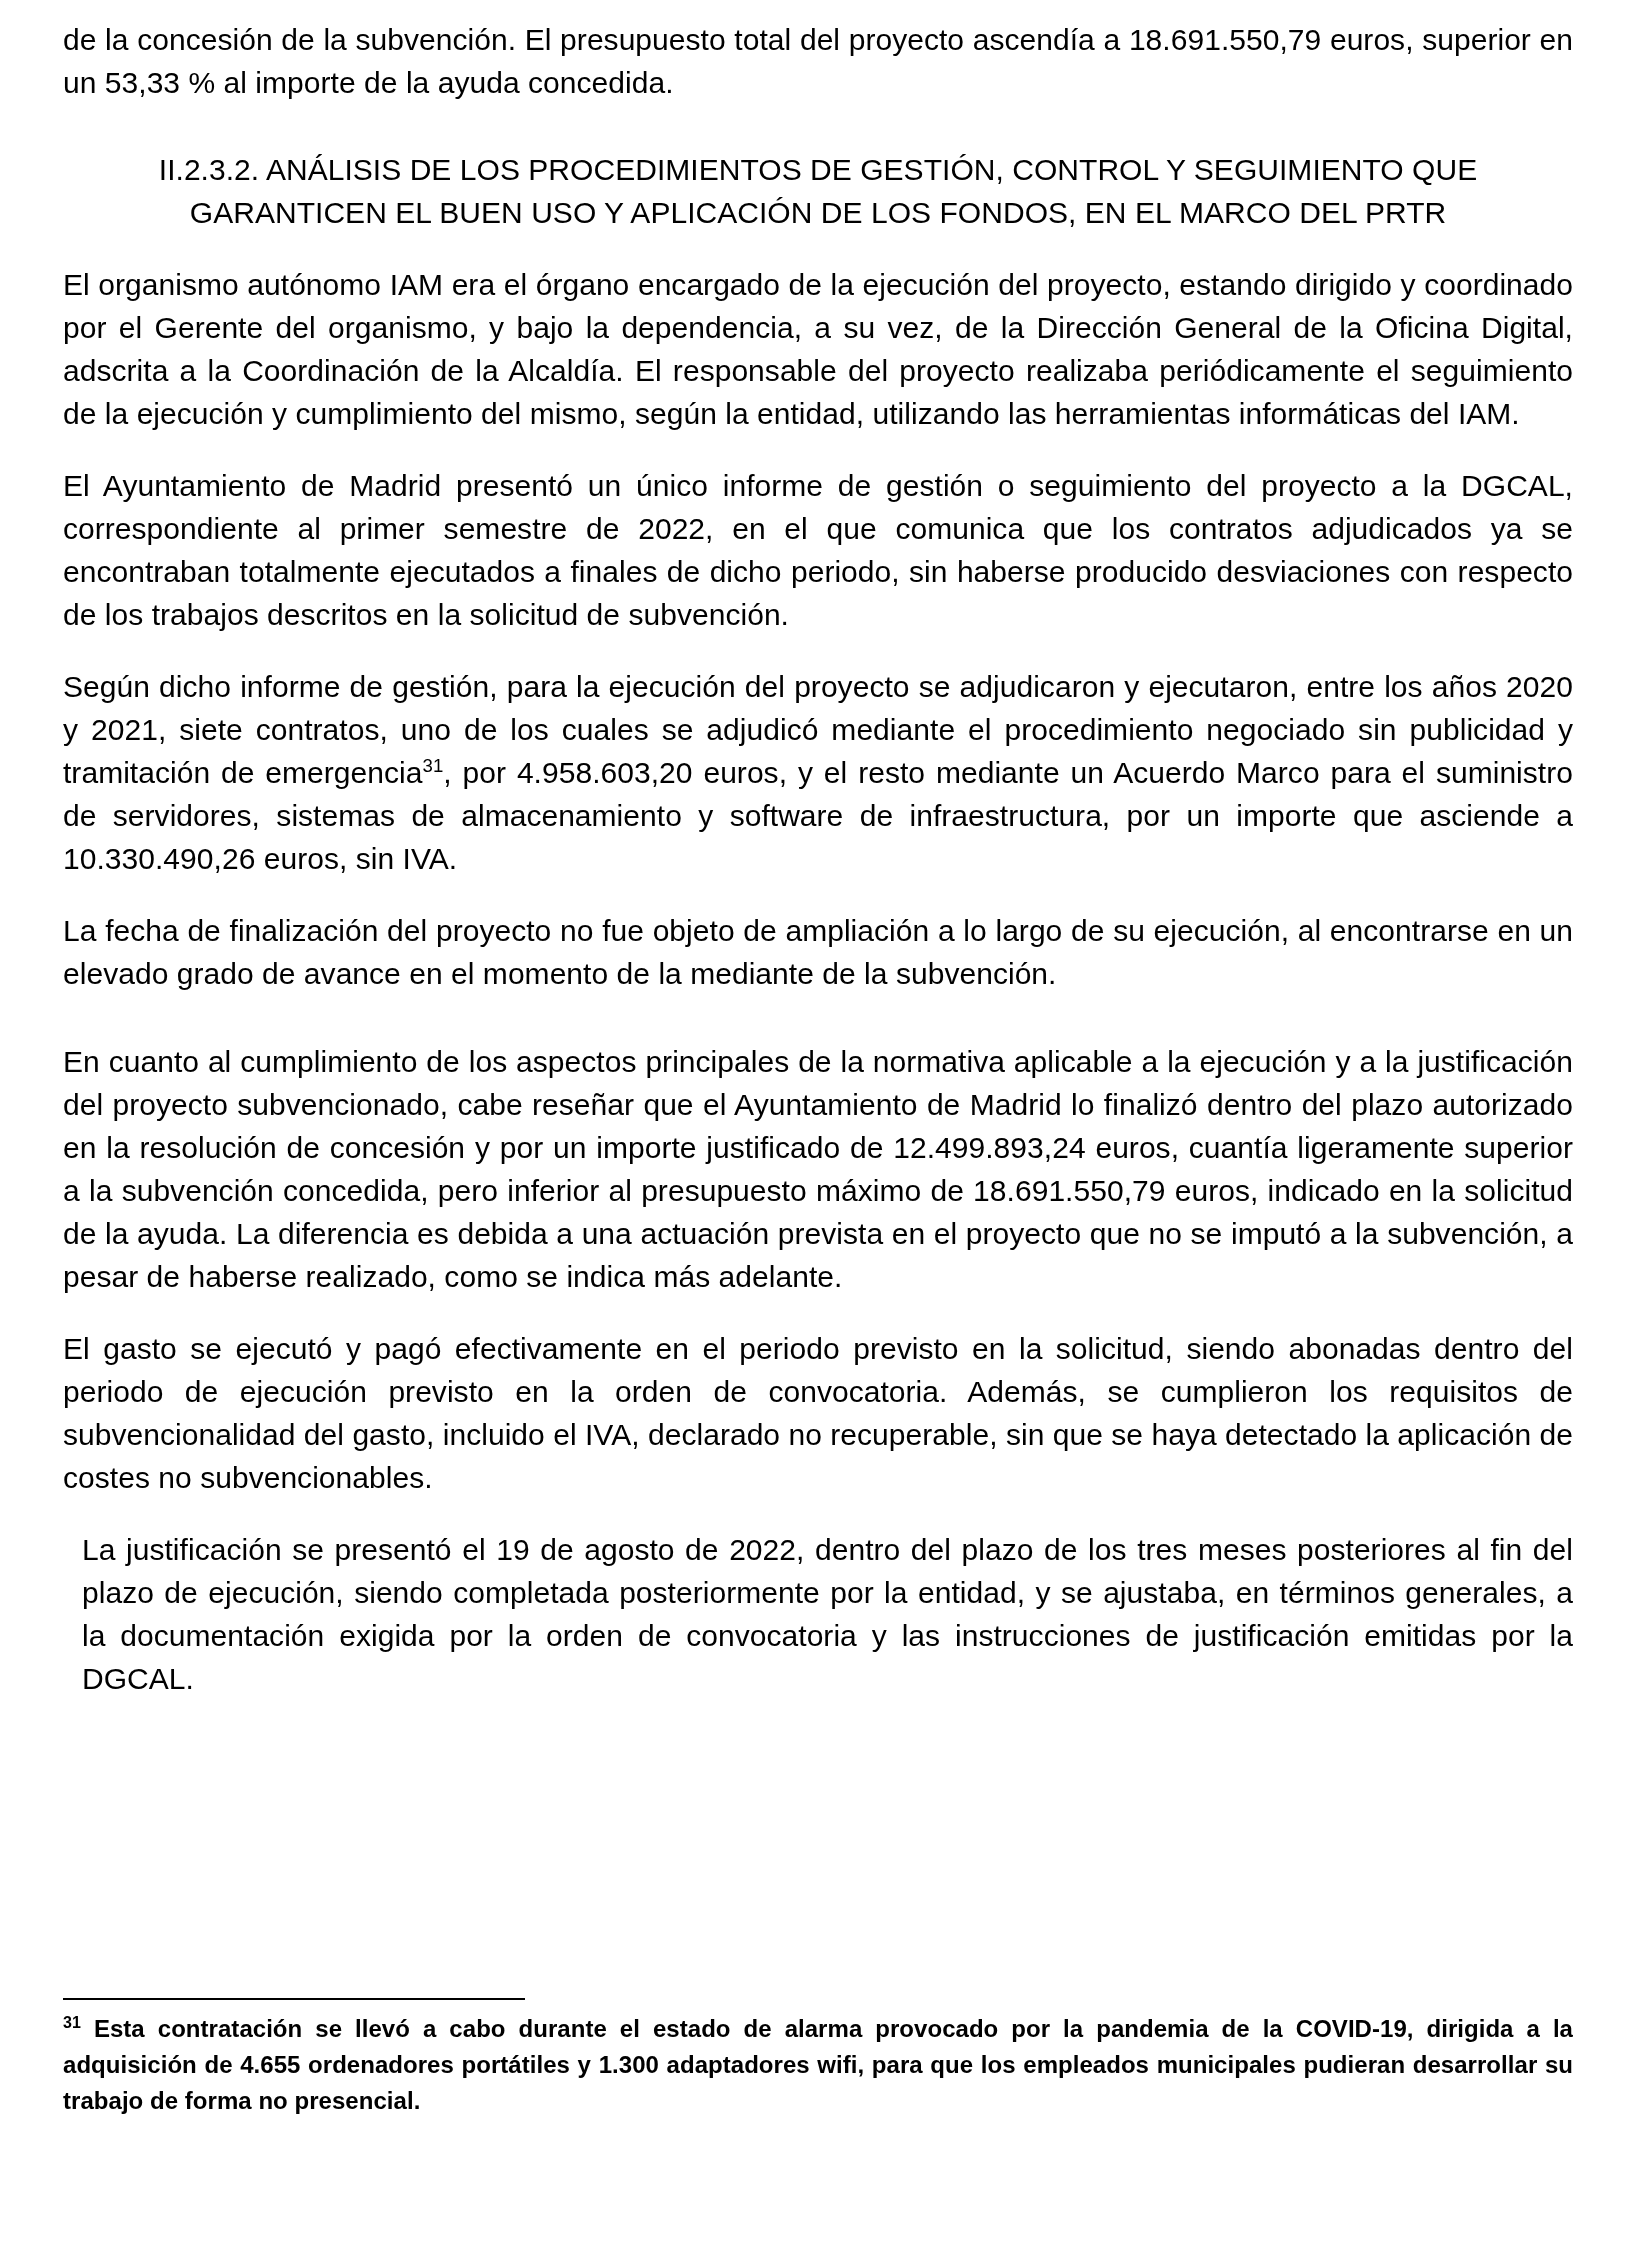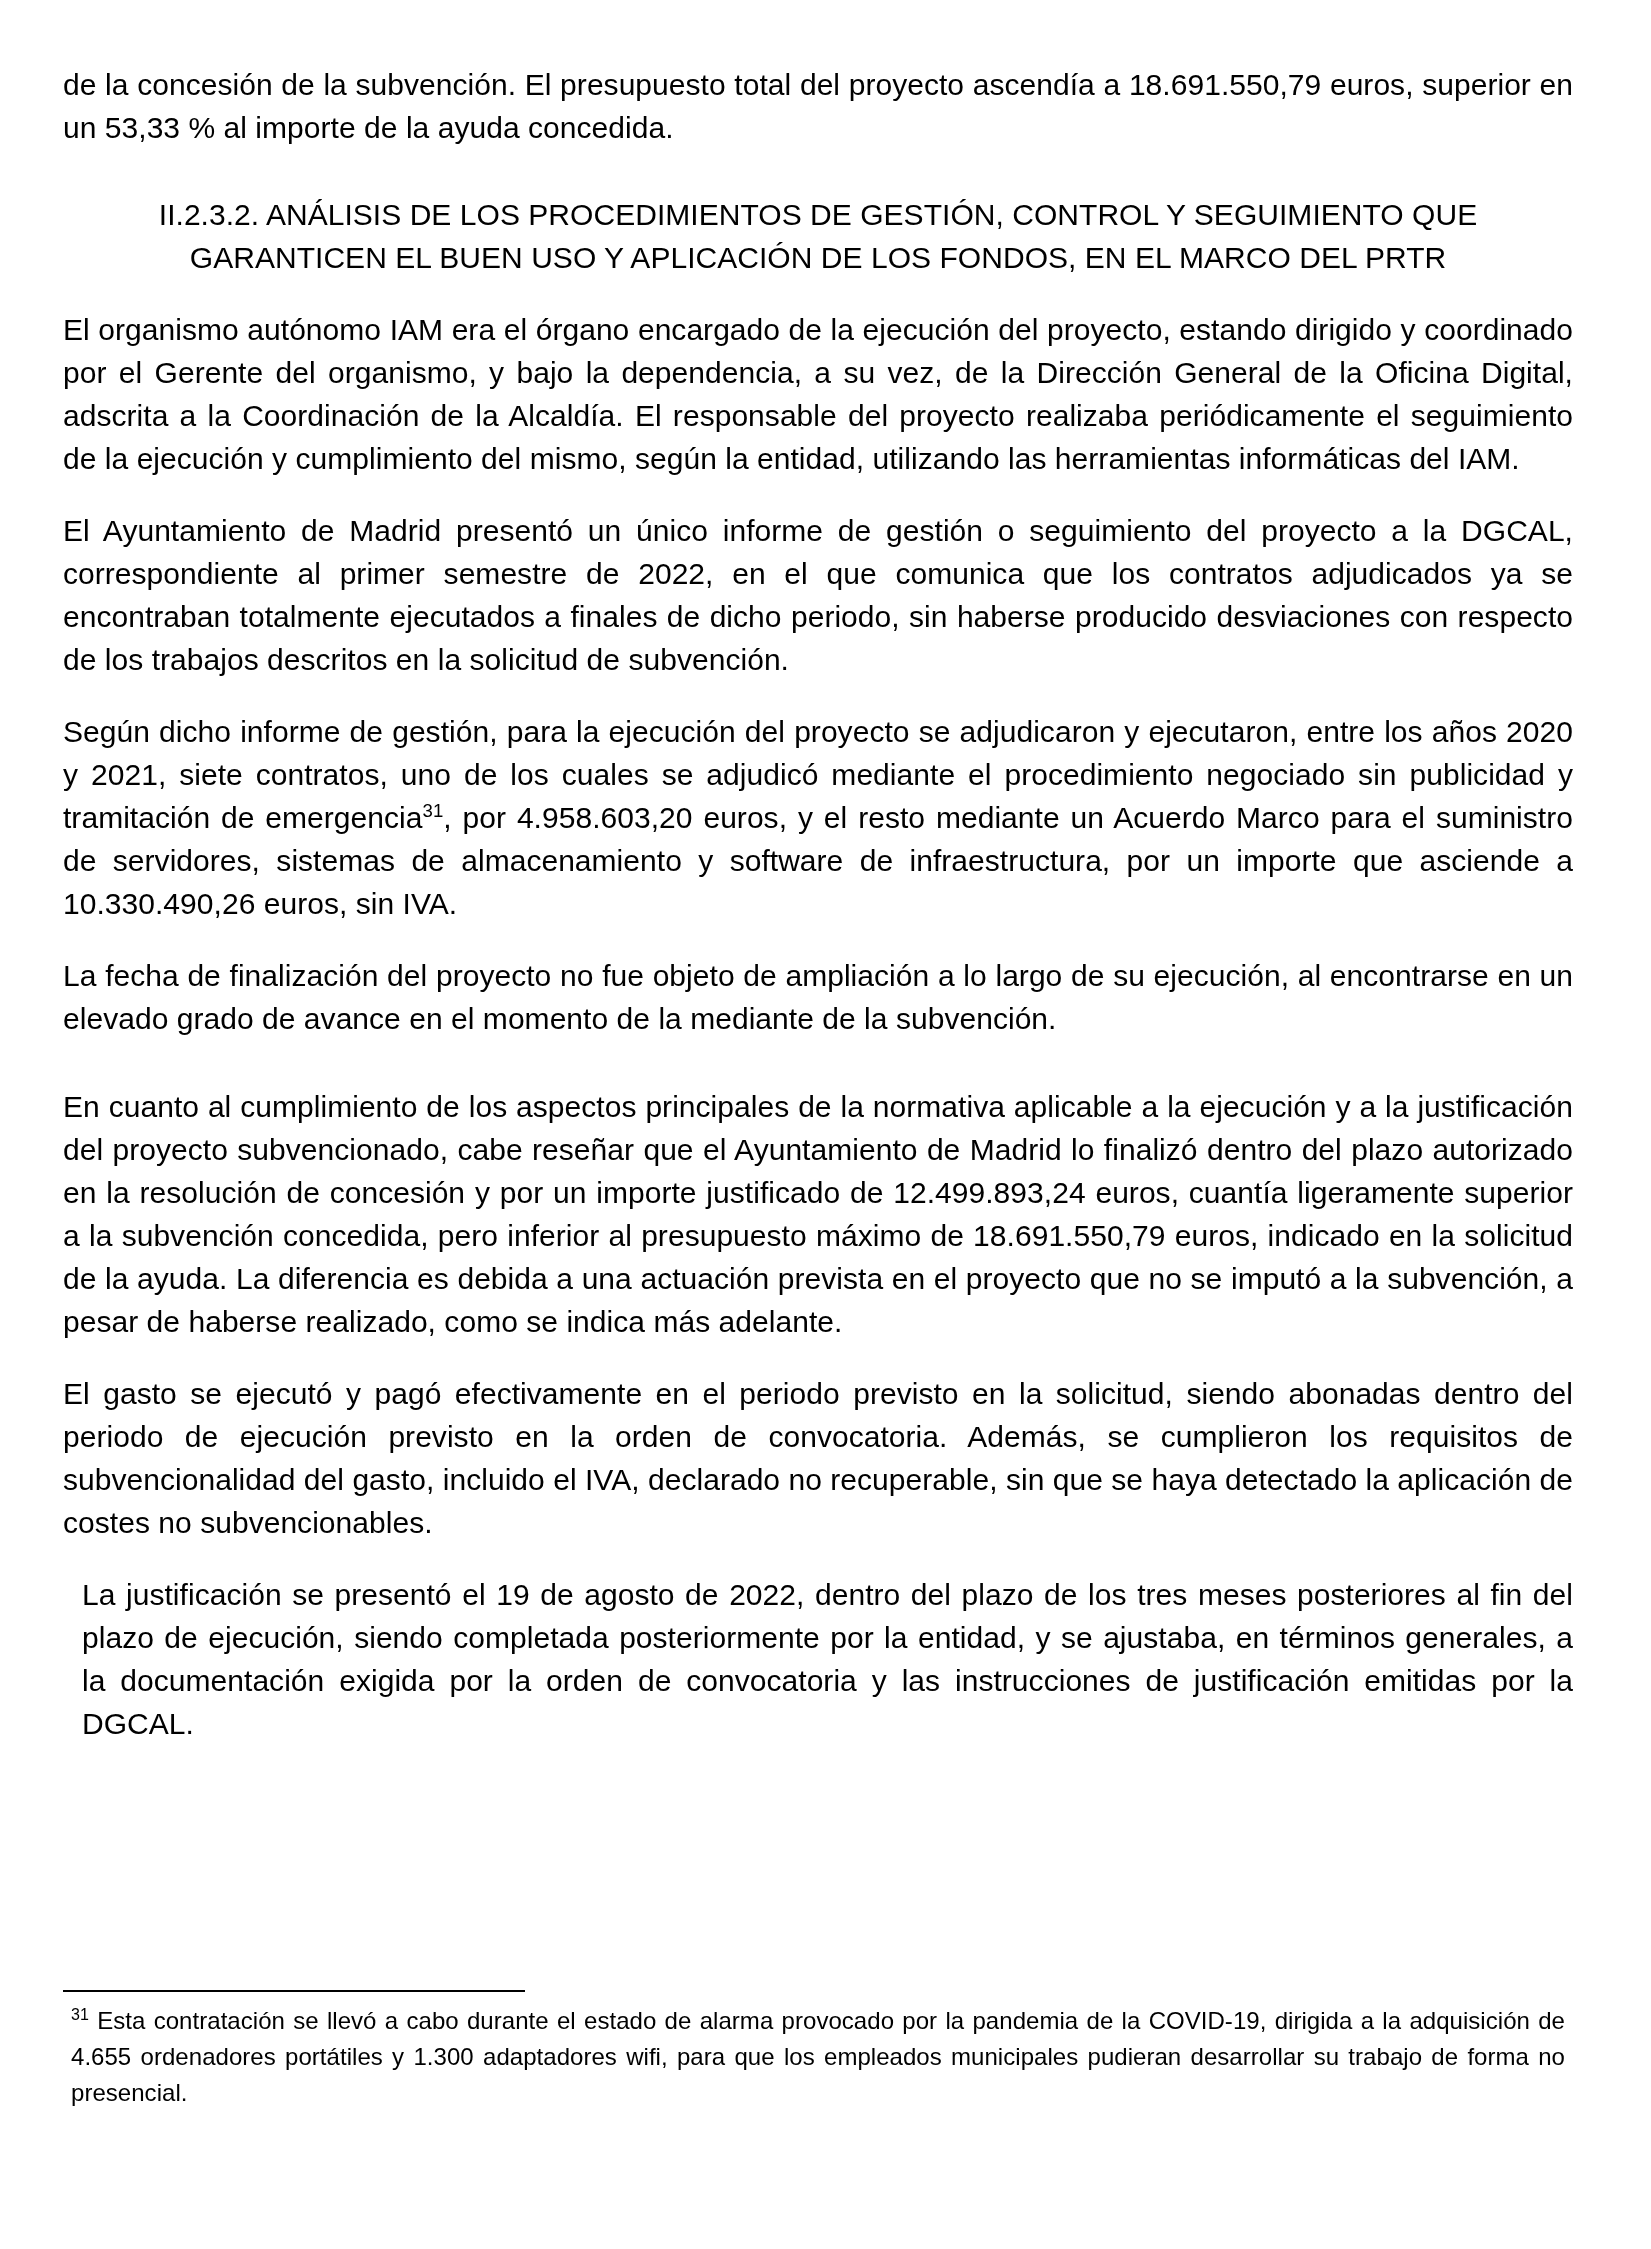--- a/index.html
+++ b/index.html
@@ -11,21 +11,21 @@
   body {
     font-family: "Liberation Sans", sans-serif;
     color: #000000;
   }
   .page {
     position: relative;
     width: 1652px;
     height: 2161px;
     box-sizing: border-box;
     background: #ffffff;
-    padding: 63px 79px 0 63px;
+    padding: 18px 79px 0 63px;
     overflow: hidden;
     border-radius: 30px;
   }
   .content {
     position: relative;
     width: 1510px;
   }
   p.body-par {
     font-size: 30px;
     line-height: 43px;
@@ -66,22 +66,23 @@
     height: 0;
     border: 0;
     border-top: 2.4px solid #000000;
     margin: 0 0 11.3px 0;
   }
   p.footnote {
     font-size: 24px;
     line-height: 36px;
     text-align: justify;
     text-justify: inter-word;
-    margin: 8px;
+    margin: 0;
     letter-spacing: 0.04px;
+    font-weight: bold;
   }
   p.footnote sup {
     font-size: 16px;
     vertical-align: super;
     line-height: 0;
   }
 </style>
 </head>
 <body>
 

